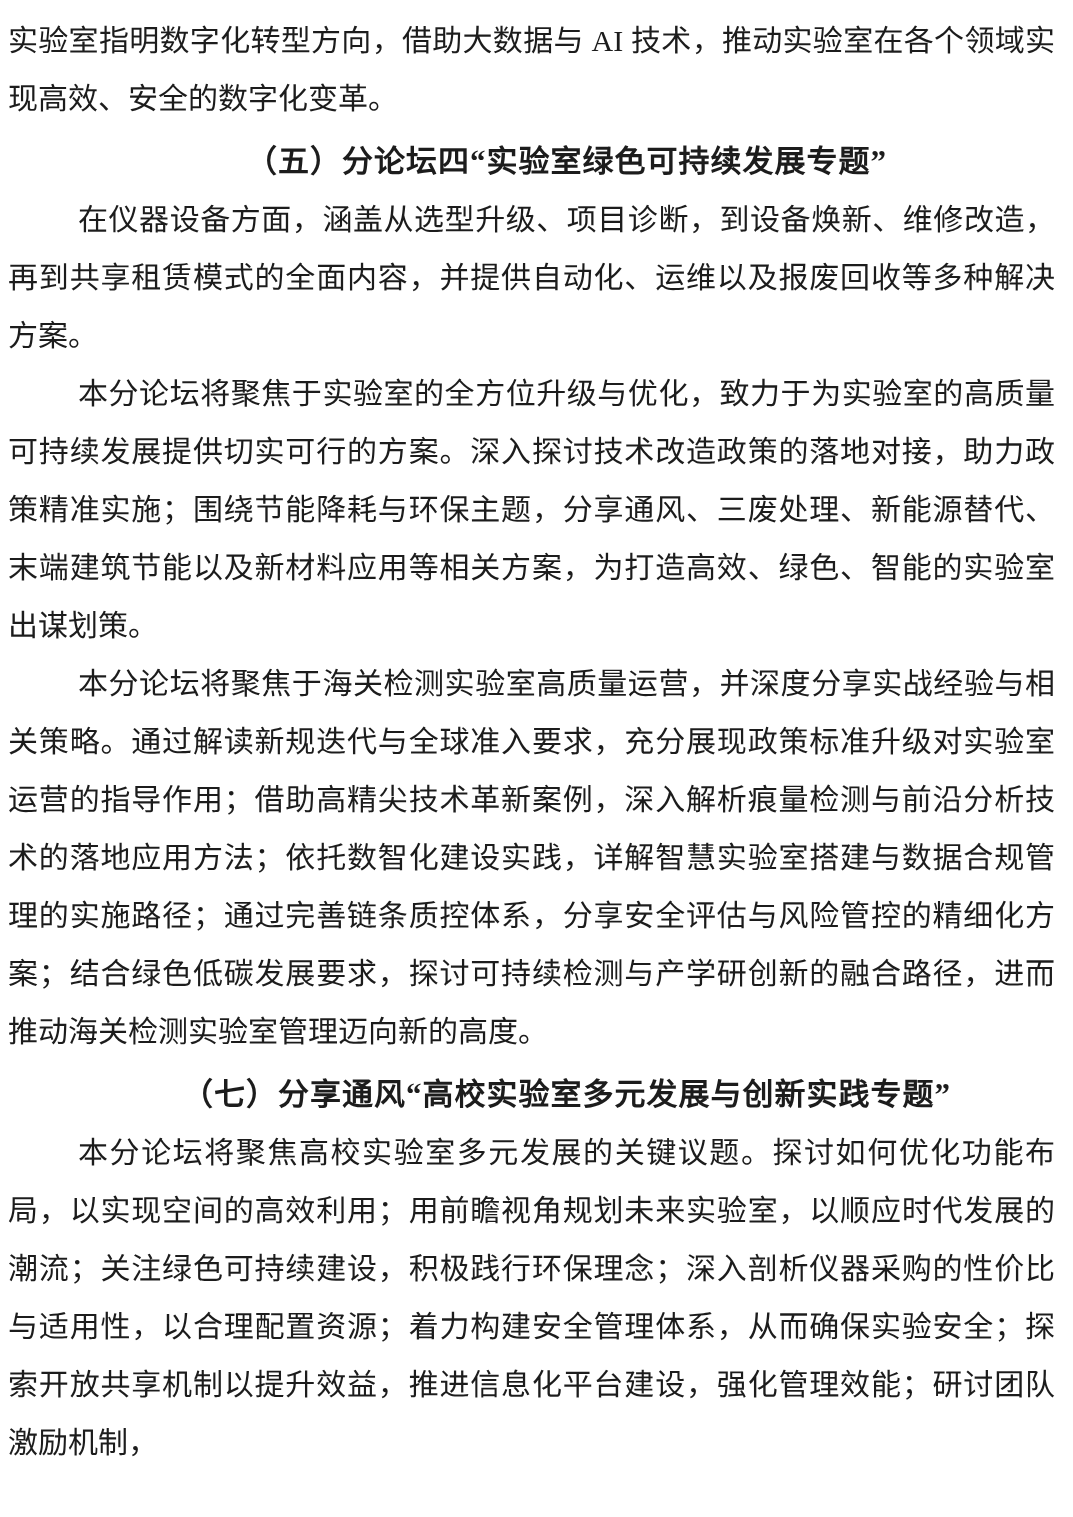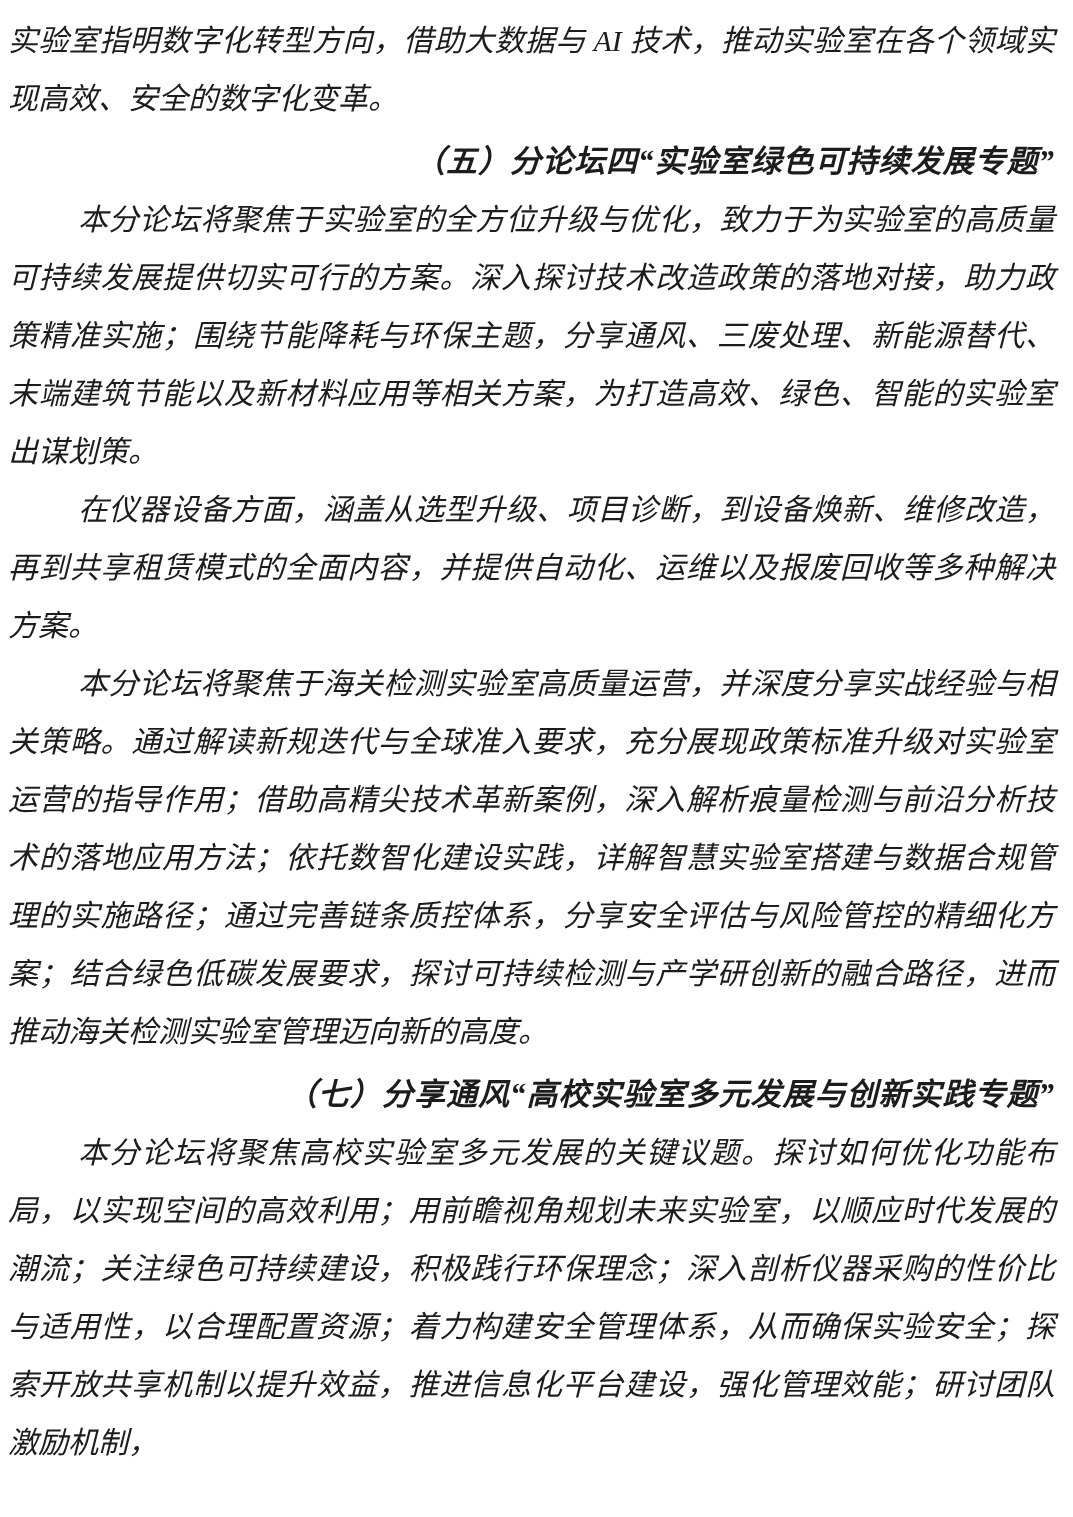--- a/index.html
+++ b/index.html
@@ -14,52 +14,51 @@
     box-sizing: border-box;
     background: #ffffff;
     overflow: hidden;
     padding: 12px 18px 0 8px;
     font-family: "Liberation Serif", "DejaVu Serif", serif;
     font-size: 30px;
     line-height: 58px;
     color: #1c1c1c;
     text-align: justify;
     text-justify: inter-character;
-    font-style: italic;
   }
   .para {
     margin: 0;
     text-indent: 70px;
     word-break: break-all;
   }
   .para.no-indent {
     text-indent: 0;
   }
   .section-heading {
     margin: 5px 0 0 0;
     font-size: 31px;
     font-weight: bold;
     line-height: 58px;
     text-indent: 70px;
-    text-align: right;
+    text-align: center;
     letter-spacing: 1px;
   }
 </style>
 </head>
 <body>
 
 <div class="page">
 
   <p class="para no-indent">实验室指明数字化转型方向，借助大数据与 AI 技术，推动实验室在各个领域实现高效、安全的数字化变革。</p>
 
   <h2 class="section-heading">（五）分论坛四“实验室绿色可持续发展专题”</h2>
 
+  <p class="para">在仪器设备方面，涵盖从选型升级、项目诊断，到设备焕新、维修改造，再到共享租赁模式的全面内容，并提供自动化、运维以及报废回收等多种解决方案。</p>
+
   <p class="para">本分论坛将聚焦于实验室的全方位升级与优化，致力于为实验室的高质量可持续发展提供切实可行的方案。深入探讨技术改造政策的落地对接，助力政策精准实施；围绕节能降耗与环保主题，分享通风、三废处理、新能源替代、末端建筑节能以及新材料应用等相关方案，为打造高效、绿色、智能的实验室出谋划策。</p>
-
-  <p class="para">在仪器设备方面，涵盖从选型升级、项目诊断，到设备焕新、维修改造，再到共享租赁模式的全面内容，并提供自动化、运维以及报废回收等多种解决方案。</p>
 
 
   <p class="para">本分论坛将聚焦于海关检测实验室高质量运营，并深度分享实战经验与相关策略。通过解读新规迭代与全球准入要求，充分展现政策标准升级对实验室运营的指导作用；借助高精尖技术革新案例，深入解析痕量检测与前沿分析技术的落地应用方法；依托数智化建设实践，详解智慧实验室搭建与数据合规管理的实施路径；通过完善链条质控体系，分享安全评估与风险管控的精细化方案；结合绿色低碳发展要求，探讨可持续检测与产学研创新的融合路径，进而推动海关检测实验室管理迈向新的高度。</p>
 
   <h2 class="section-heading">（七）分享通风“高校实验室多元发展与创新实践专题”</h2>
 
   <p class="para">本分论坛将聚焦高校实验室多元发展的关键议题。探讨如何优化功能布局，以实现空间的高效利用；用前瞻视角规划未来实验室，以顺应时代发展的潮流；关注绿色可持续建设，积极践行环保理念；深入剖析仪器采购的性价比与适用性，以合理配置资源；着力构建安全管理体系，从而确保实验安全；探索开放共享机制以提升效益，推进信息化平台建设，强化管理效能；研讨团队激励机制，</p>
 
 </div>
 

